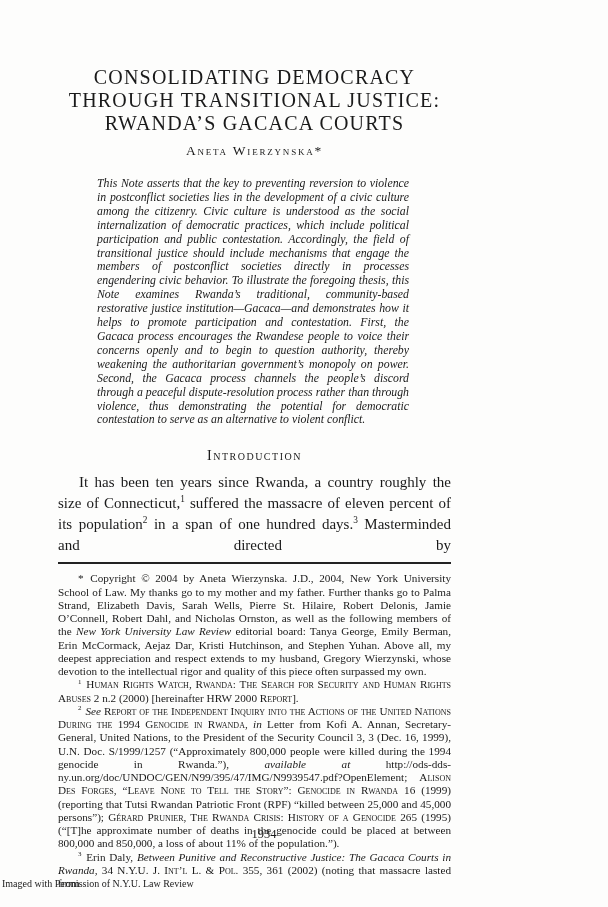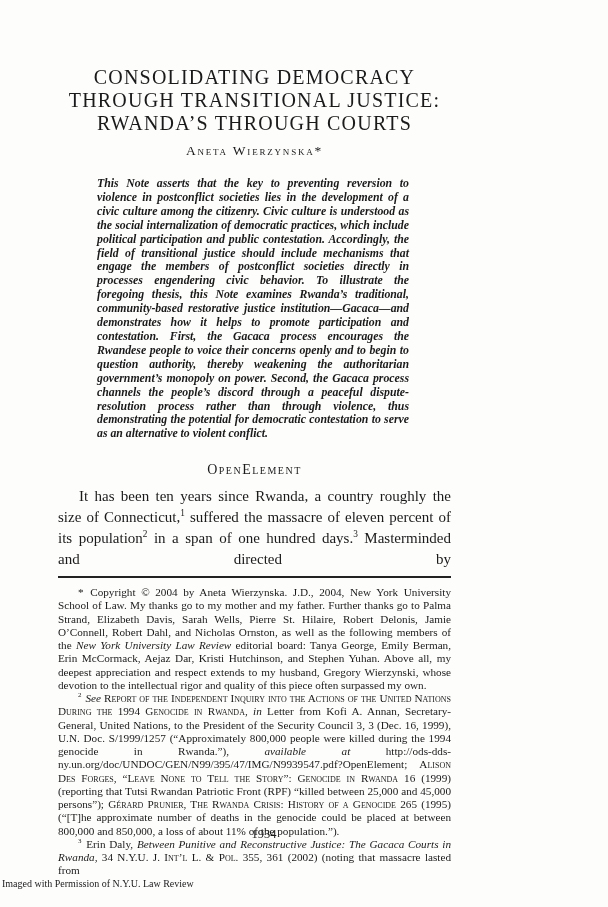--- a/index.html
+++ b/index.html
@@ -30,21 +30,20 @@
     font-variant:small-caps;
     font-size:13.5px;
     letter-spacing:1.8px;
   }
   .abstract{
     margin:18px 42px 0 39px;
     font-style:italic;
     font-size:11.8px;
     line-height:13.9px;
     text-align:justify;
-    font-weight:bold;
   }
   .section-heading{
     margin-top:21px;
     text-align:center;
     font-variant:small-caps;
     font-size:14px;
     letter-spacing:1.5px;
   }
   .body-para{
     margin:8px 0 0 0;
@@ -86,35 +85,36 @@
   }
 </style>
 </head>
 <body>
 
 <div class="page">
 
   <h1 class="title">
     <div>CONSOLIDATING DEMOCRACY</div>
     <div>THROUGH TRANSITIONAL JUSTICE:</div>
-    <div>RWANDA’S THROUGH COURTS</div>
+    <div>RWANDA’S GACACA COURTS</div>
   </h1>
 
   <div class="author">Aneta Wierzynska*</div>
 
   <div class="abstract">This Note asserts that the key to preventing reversion to violence in postconflict societies lies in the development of a civic culture among the citizenry. Civic culture is understood as the social internalization of democratic practices, which include political participation and public contestation. Accordingly, the field of transitional justice should include mechanisms that engage the members of postconflict societies directly in processes engendering civic behavior. To illustrate the foregoing thesis, this Note examines Rwanda’s traditional, community-based restorative justice institution—Gacaca—and demonstrates how it helps to promote participation and contestation. First, the Gacaca process encourages the Rwandese people to voice their concerns openly and to begin to question authority, thereby weakening the authoritarian government’s monopoly on power. Second, the Gacaca process channels the people’s discord through a peaceful dispute-resolution process rather than through violence, thus demonstrating the potential for democratic contestation to serve as an alternative to violent conflict.</div>
 
-  <div class="section-heading">OpenElement</div>
+  <div class="section-heading">Introduction</div>
 
   <p class="body-para" id="body-para"><span class="seg-normal">It has been ten years since Rwanda, a country roughly the size of Connecticut,</span><span class="seg-sup">1</span><span class="seg-normal"> suffered the massacre of eleven percent of its population</span><span class="seg-sup">2</span><span class="seg-normal"> in a span of one hundred days.</span><span class="seg-sup">3</span><span class="seg-normal"> Masterminded and directed by</span></p>
 
   <hr class="fn-rule">
 
   <div class="footnotes" id="footnotes">
       <p class="footnote"><span class="fn-marker">*</span> <span class="seg-normal">Copyright © 2004 by Aneta Wierzynska. J.D., 2004, New York University School of Law. My thanks go to my mother and my father. Further thanks go to Palma Strand, Elizabeth Davis, Sarah Wells, Pierre St. Hilaire, Robert Delonis, Jamie O’Connell, Robert Dahl, and Nicholas Ornston, as well as the following members of the </span><span class="seg-italic">New York University Law Review</span><span class="seg-normal"> editorial board: Tanya George, Emily Berman, Erin McCormack, Aejaz Dar, Kristi Hutchinson, and Stephen Yuhan. Above all, my deepest appreciation and respect extends to my husband, Gregory Wierzynski, whose devotion to the intellectual rigor and quality of this piece often surpassed my own.</span></p>
+      <p class="footnote"><span class="fn-marker seg-sup">1</span> <span class="seg-sc">Human Rights Watch, Rwanda: The Search for Security and Human Rights Abuses</span><span class="seg-normal"> 2 n.2 (2000) [hereinafter </span><span class="seg-sc">HRW 2000 Report</span><span class="seg-normal">].</span></p>
       <p class="footnote"><span class="fn-marker seg-sup">2</span> <span class="seg-italic">See</span><span class="seg-normal"> </span><span class="seg-sc">Report of the Independent Inquiry into the Actions of the United Nations During the 1994 Genocide in Rwanda</span><span class="seg-normal">, </span><span class="seg-italic">in</span><span class="seg-normal"> Letter from Kofi A. Annan, Secretary-General, United Nations, to the President of the Security Council 3, 3 (Dec. 16, 1999), U.N. Doc. S/1999/1257 (“Approximately 800,000 people were killed during the 1994 genocide in Rwanda.”), </span><span class="seg-italic">available at</span><span class="seg-normal"> http://ods-dds-ny.un.org/doc/UNDOC/GEN/N99/395/47/IMG/N9939547.pdf?OpenElement; </span><span class="seg-sc">Alison Des Forges, “Leave None to Tell the Story”: Genocide in Rwanda</span><span class="seg-normal"> 16 (1999) (reporting that Tutsi Rwandan Patriotic Front (RPF) “killed between 25,000 and 45,000 persons”); </span><span class="seg-sc">Gérard Prunier, The Rwanda Crisis: History of a Genocide</span><span class="seg-normal"> 265 (1995) (“[T]he approximate number of deaths in the genocide could be placed at between 800,000 and 850,000, a loss of about 11% of the population.”).</span></p>
       <p class="footnote cut"><span class="fn-marker seg-sup">3</span> <span class="seg-normal">Erin Daly, </span><span class="seg-italic">Between Punitive and Reconstructive Justice: The Gacaca Courts in Rwanda</span><span class="seg-normal">, 34 N.Y.U. J. </span><span class="seg-sc">Int’l</span><span class="seg-normal"> L. &amp; </span><span class="seg-sc">Pol.</span><span class="seg-normal"> 355, 361 (2002) (noting that massacre lasted from</span></p>
     </div>
 
   <div class="page-number">1934</div>
 
   <div class="footer">Imaged with Permission of N.Y.U. Law Review</div>
 
 </div>
 

